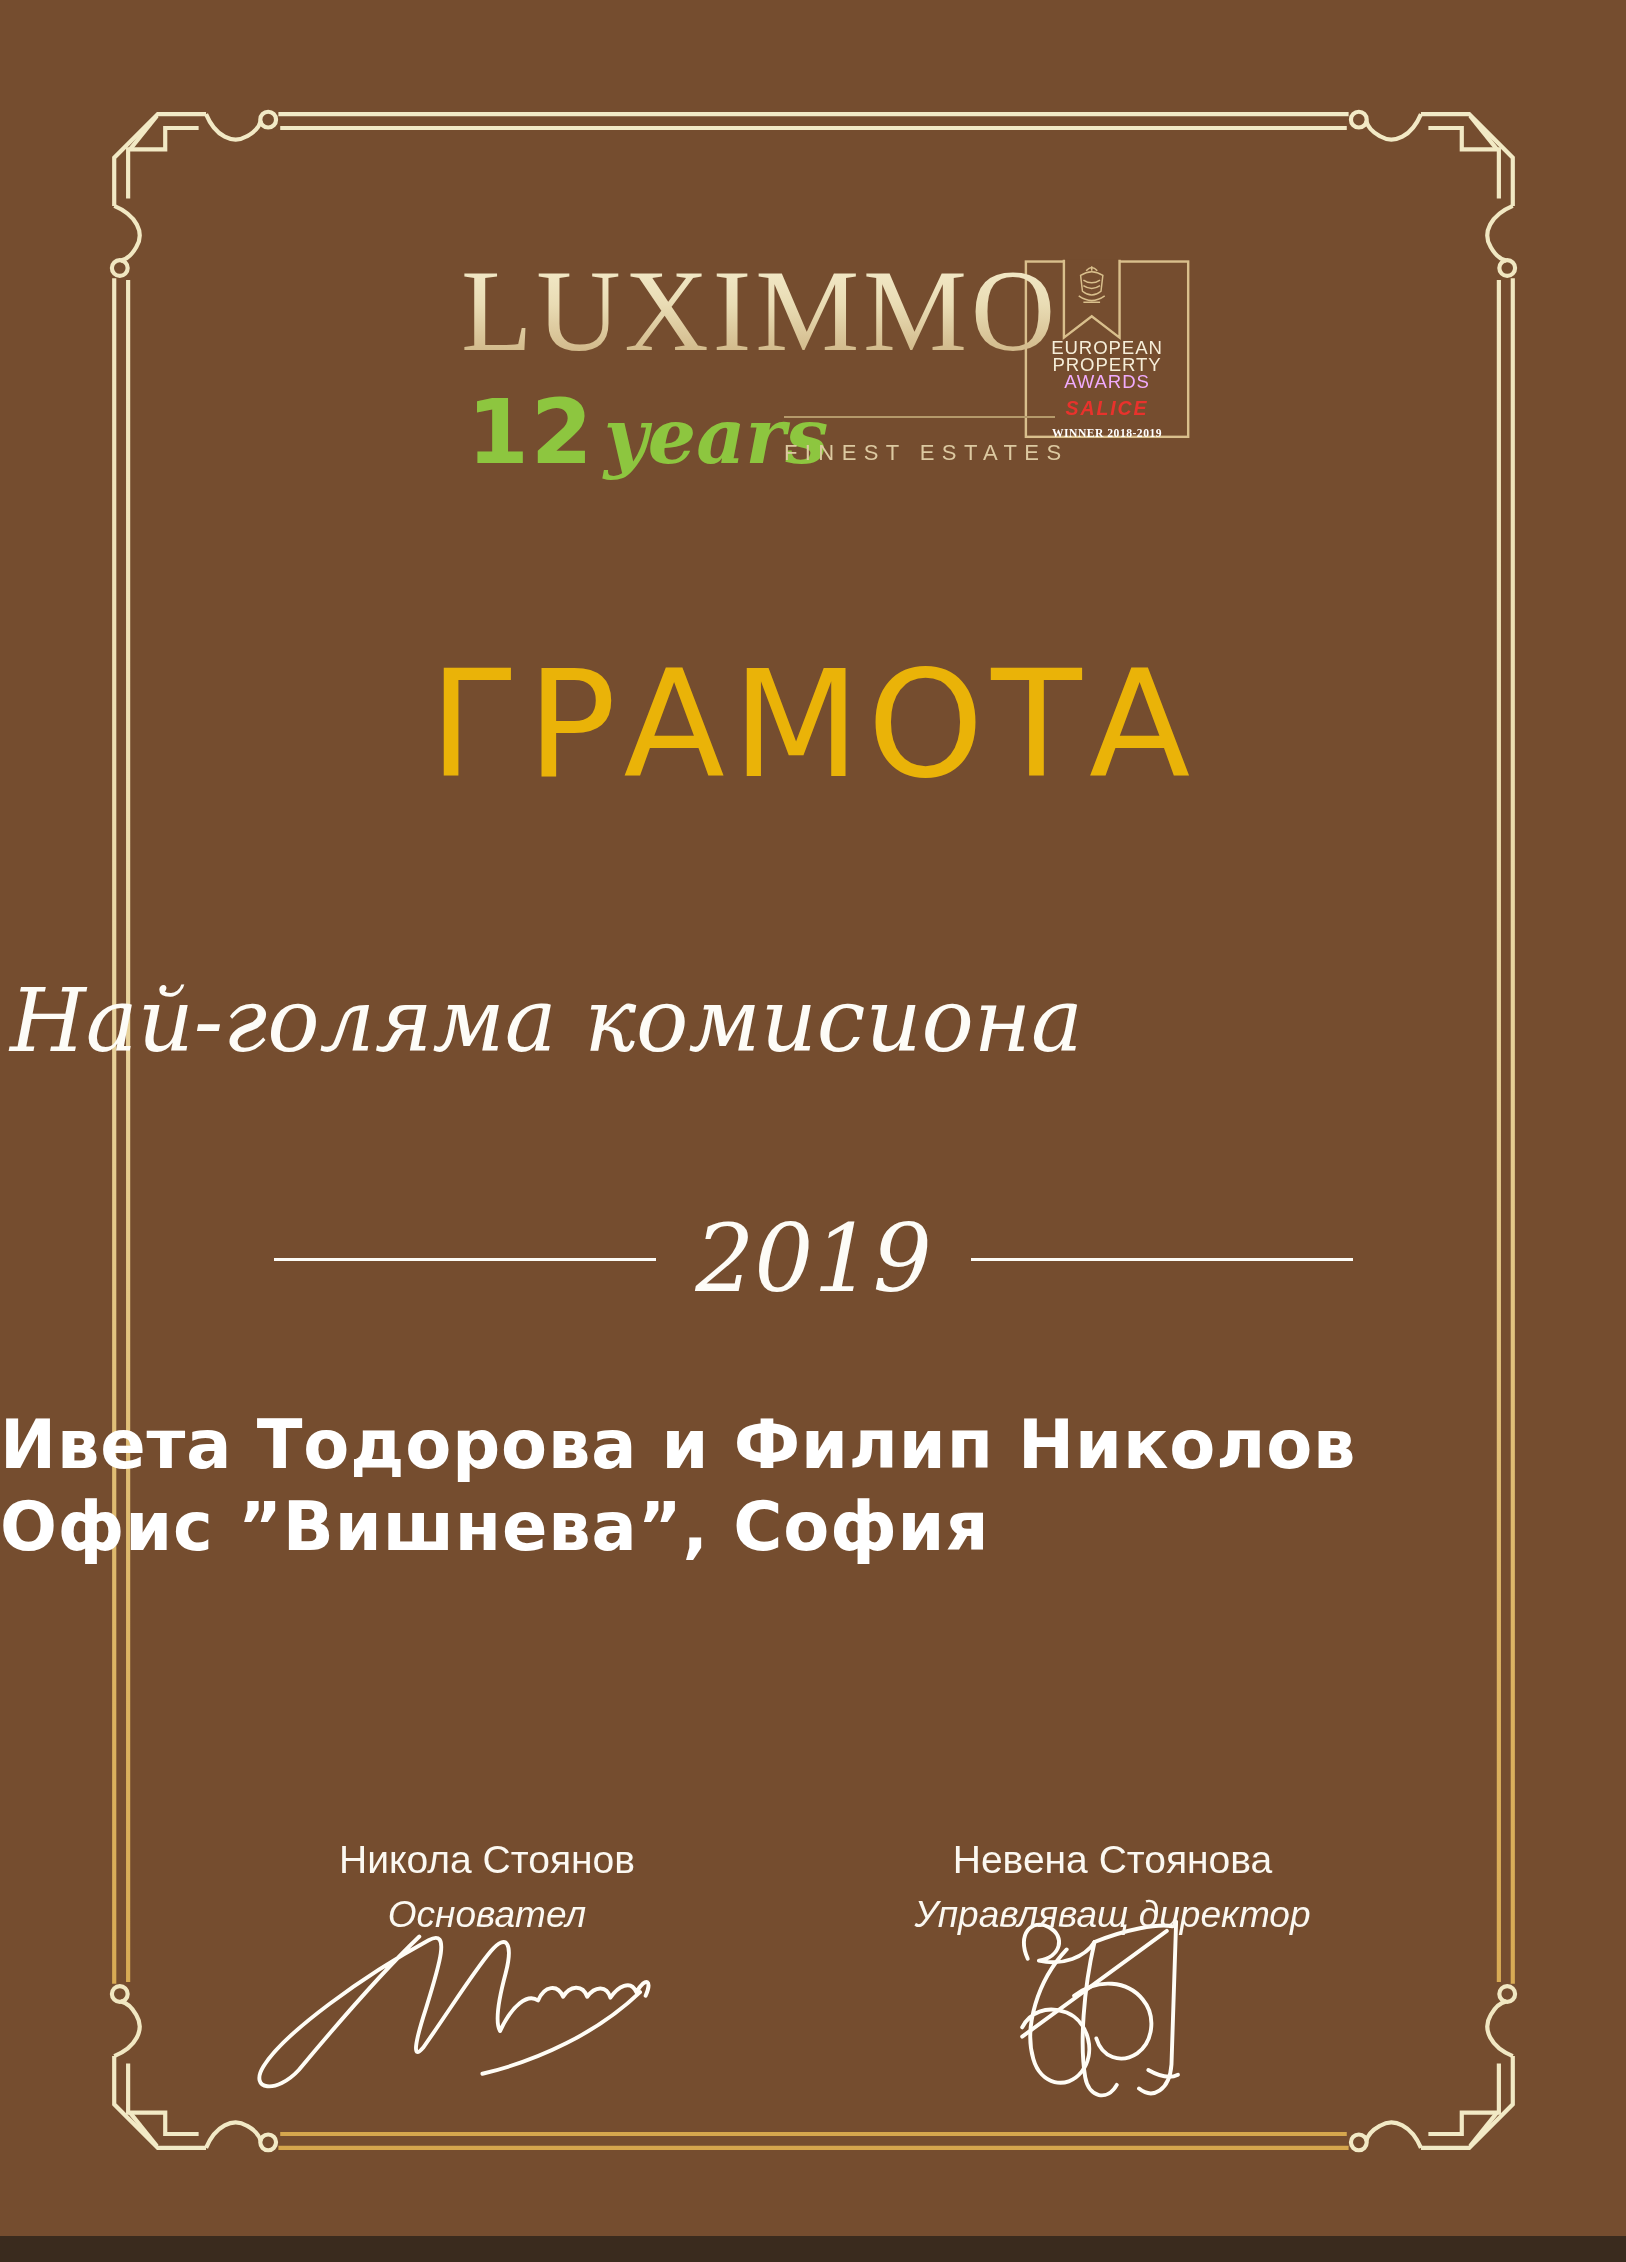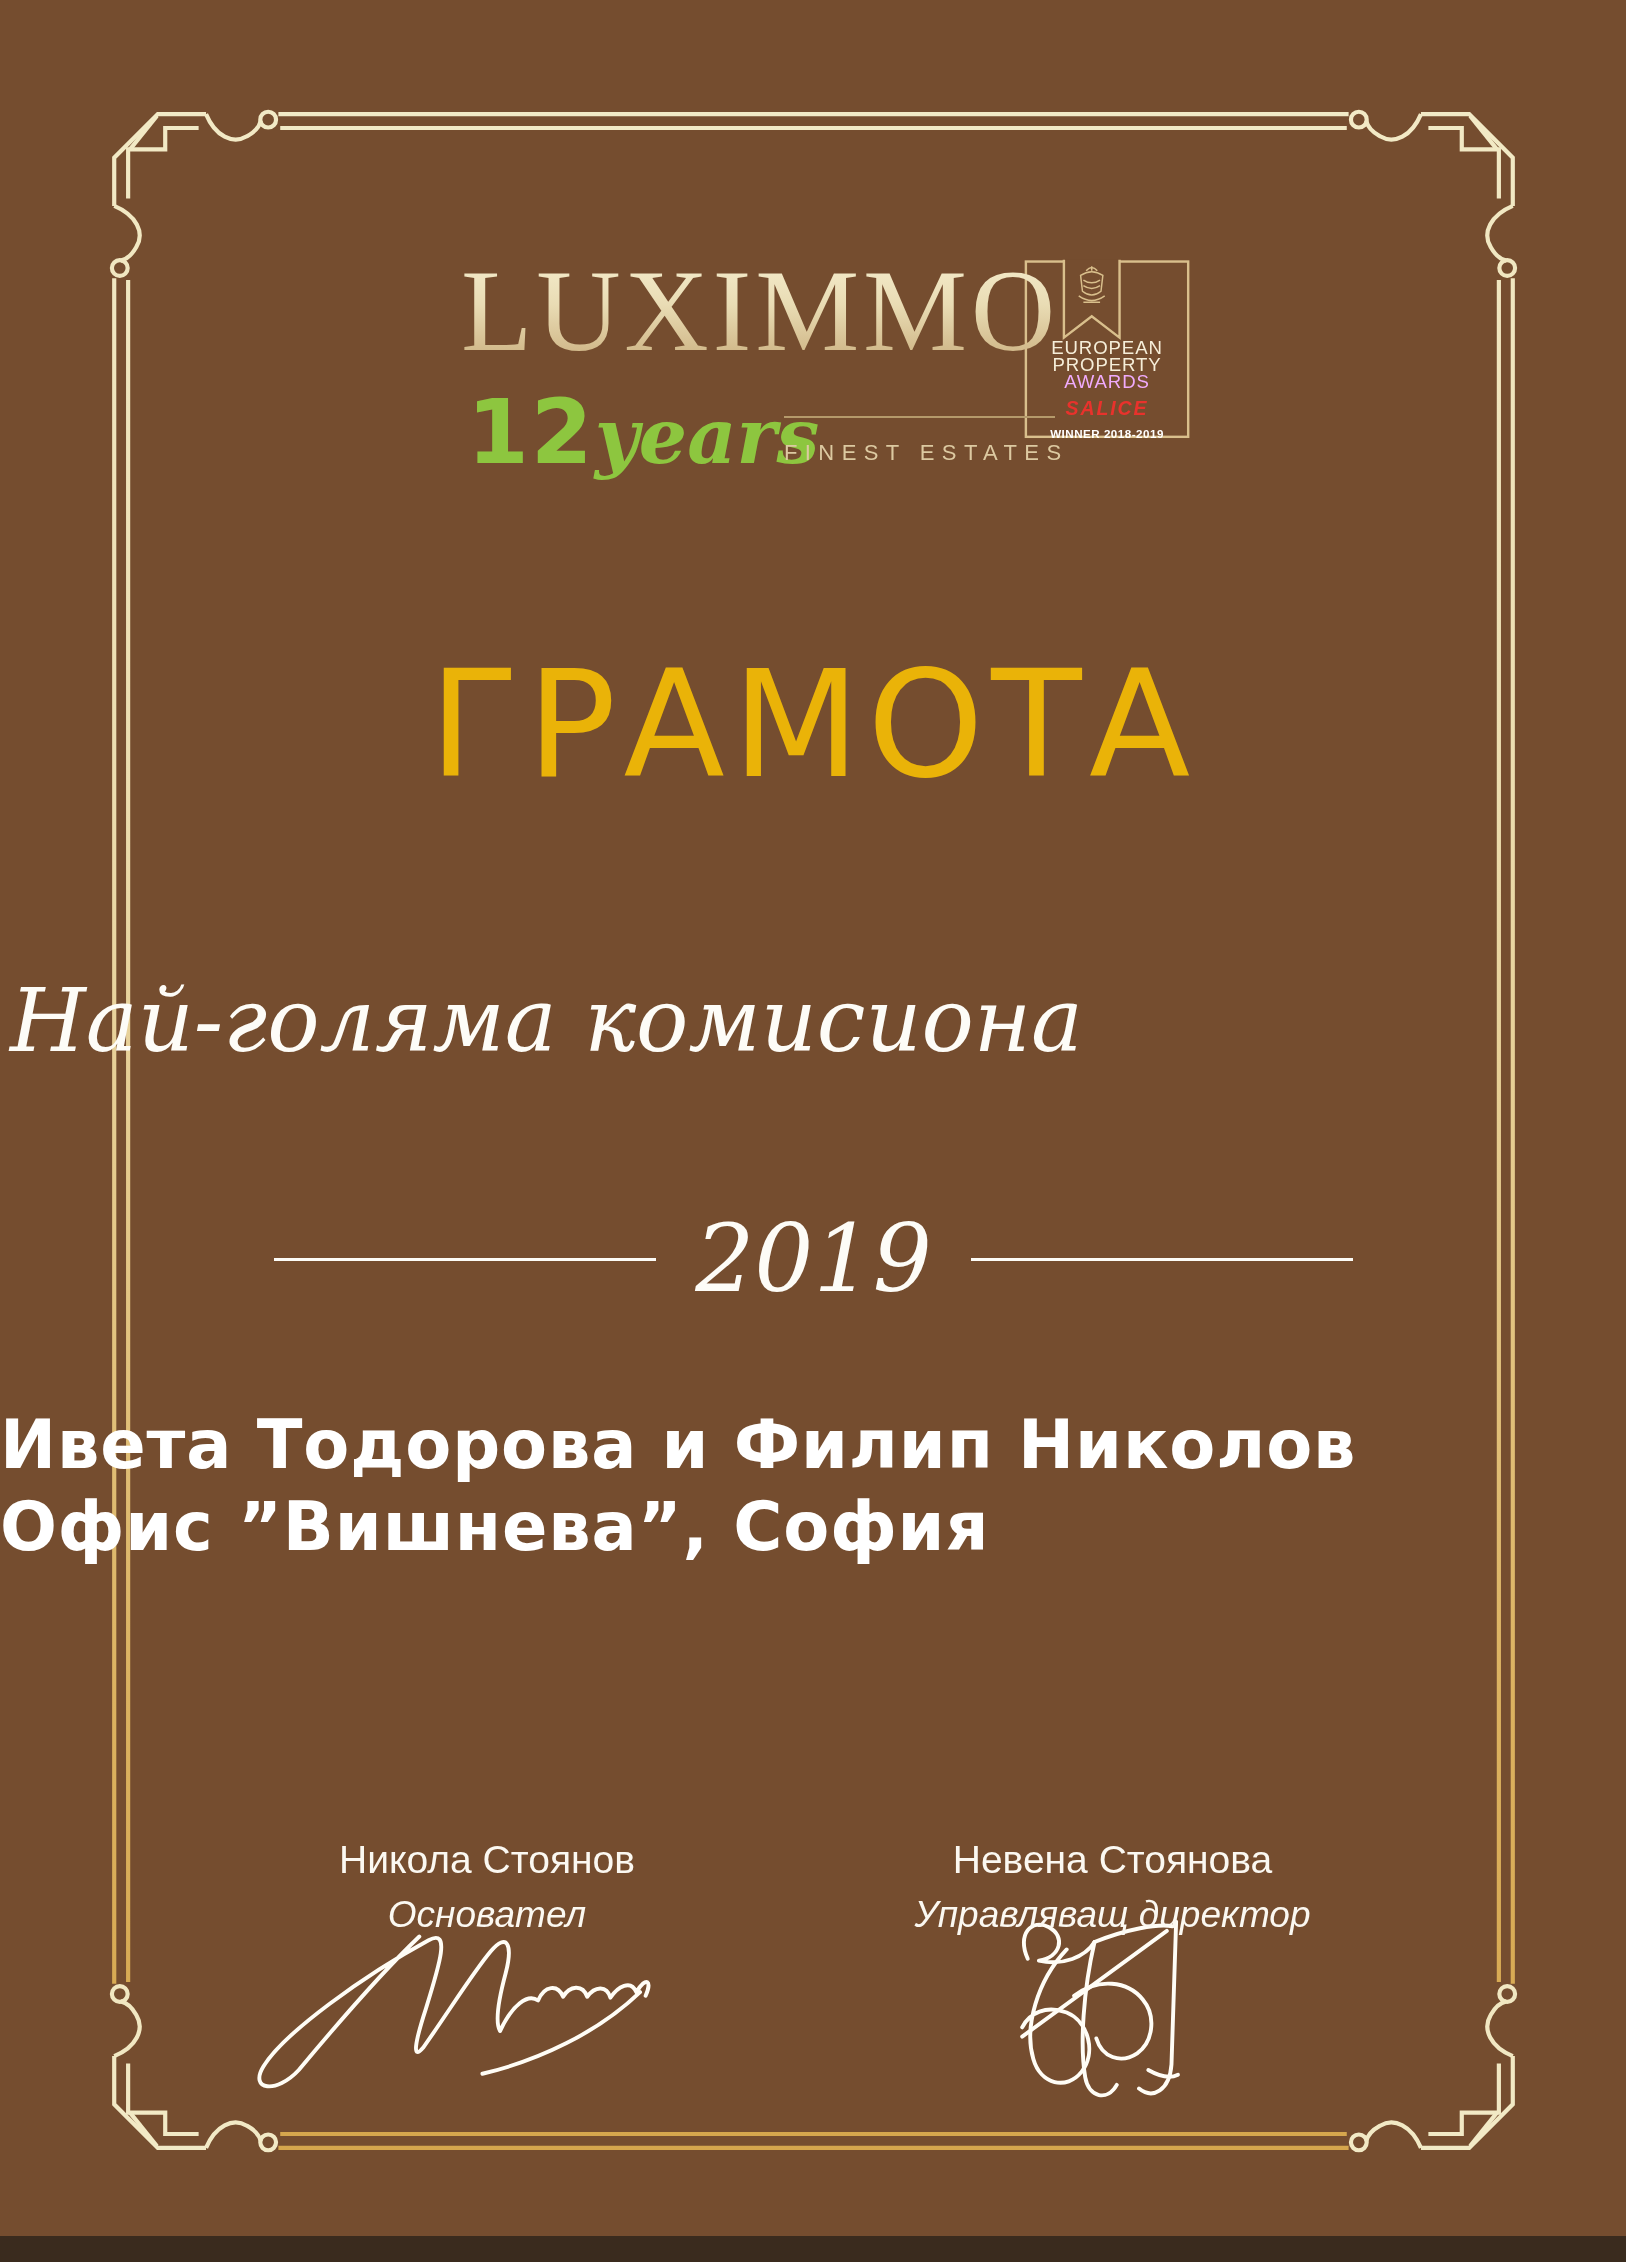--- a/index.html
+++ b/index.html
@@ -18,21 +18,21 @@
     position:absolute;left:461px;top:252px;
     font-family:"Liberation Serif",serif;
     font-size:117px;line-height:1;letter-spacing:3.7px;
     background:linear-gradient(180deg,#f6eecf 0%,#e9dcb4 45%,#c9ad7c 100%);
     -webkit-background-clip:text;background-clip:text;
     color:transparent;
     white-space:nowrap;
   }
   .twelve-row{
     position:absolute;left:467px;top:388px;
-    display:flex;align-items:baseline;white-space:nowrap;
+    display:flex;align-items:baseline;white-space:nowrap;gap:9px;
   }
   .twelve-num{
     font-family:"DejaVu Sans",sans-serif;font-weight:bold;
     font-size:89px;line-height:1;color:#8dc63f;letter-spacing:1.9px;
   }
   .twelve-word{
     font-family:"DejaVu Serif",serif;font-style:italic;font-weight:bold;
     font-size:76px;line-height:1;color:#8dc63f;margin-left:0;
   }
   .finest-block{
@@ -54,21 +54,21 @@
     font-family:"Liberation Sans",sans-serif;
     font-size:18.6px;line-height:17px;letter-spacing:0.9px;color:#f6eed9;
     white-space:nowrap;
   }
   .badge-line.awards{color:#f0abfc;}
   .badge-salice{
     font-family:"Liberation Sans",sans-serif;font-weight:bold;font-style:italic;
     font-size:19.5px;letter-spacing:1.9px;color:#e8322c;margin-top:7px;white-space:nowrap;
   }
   .badge-winner{
-    font-family:Liberation Sans, sans-serif;font-weight:bold;
+    font-family:Liberation Serif, serif;font-weight:bold;
     font-size:11.6px;letter-spacing:0.5px;color:#ffffff;margin-top:6.5px;white-space:nowrap;
   }
 
   
   .title{
     position:absolute;left:0;right:0;top:651px;text-align:center;
     font-family:"DejaVu Sans",sans-serif;font-weight:normal;
     font-size:148px;line-height:1;letter-spacing:7.4px;color:#eab308;
     white-space:nowrap;
   }

